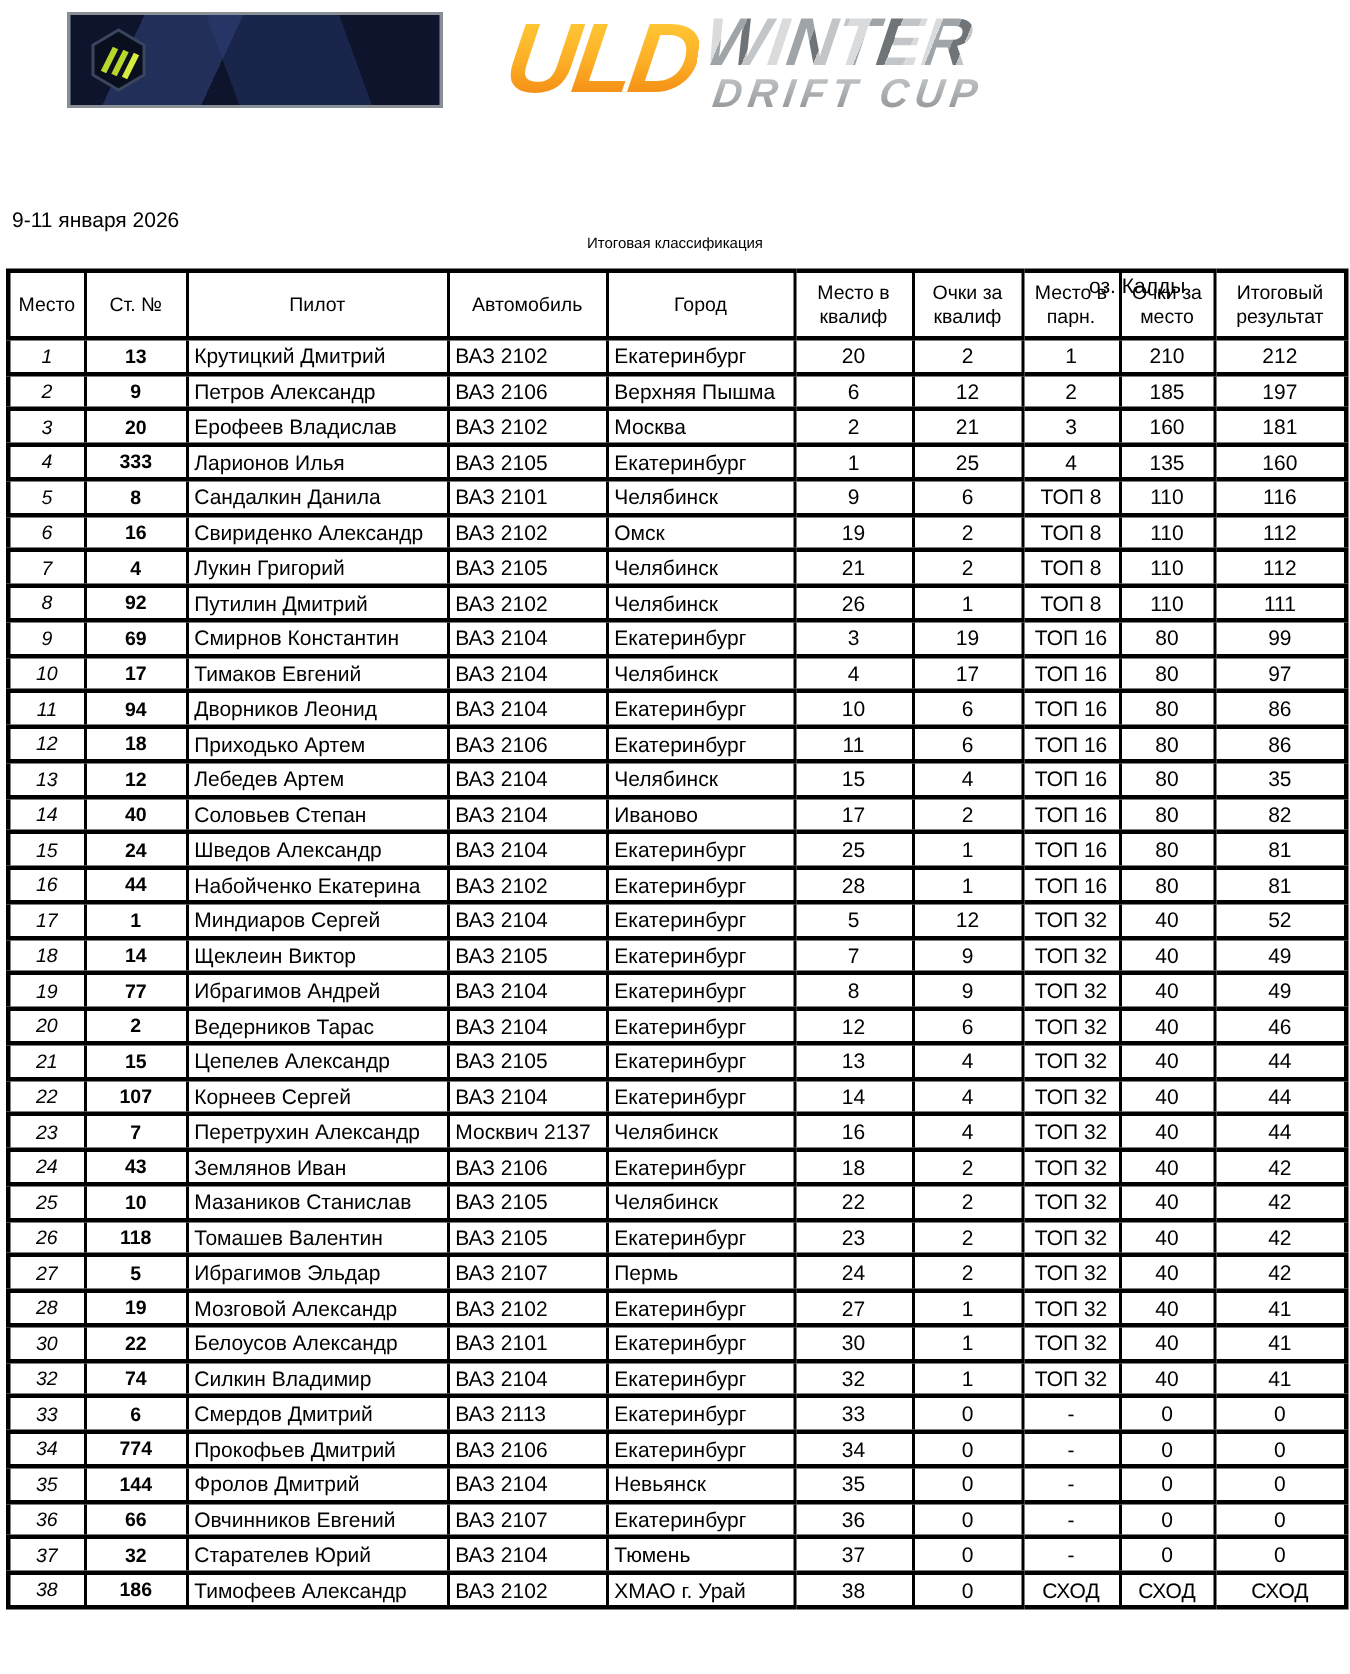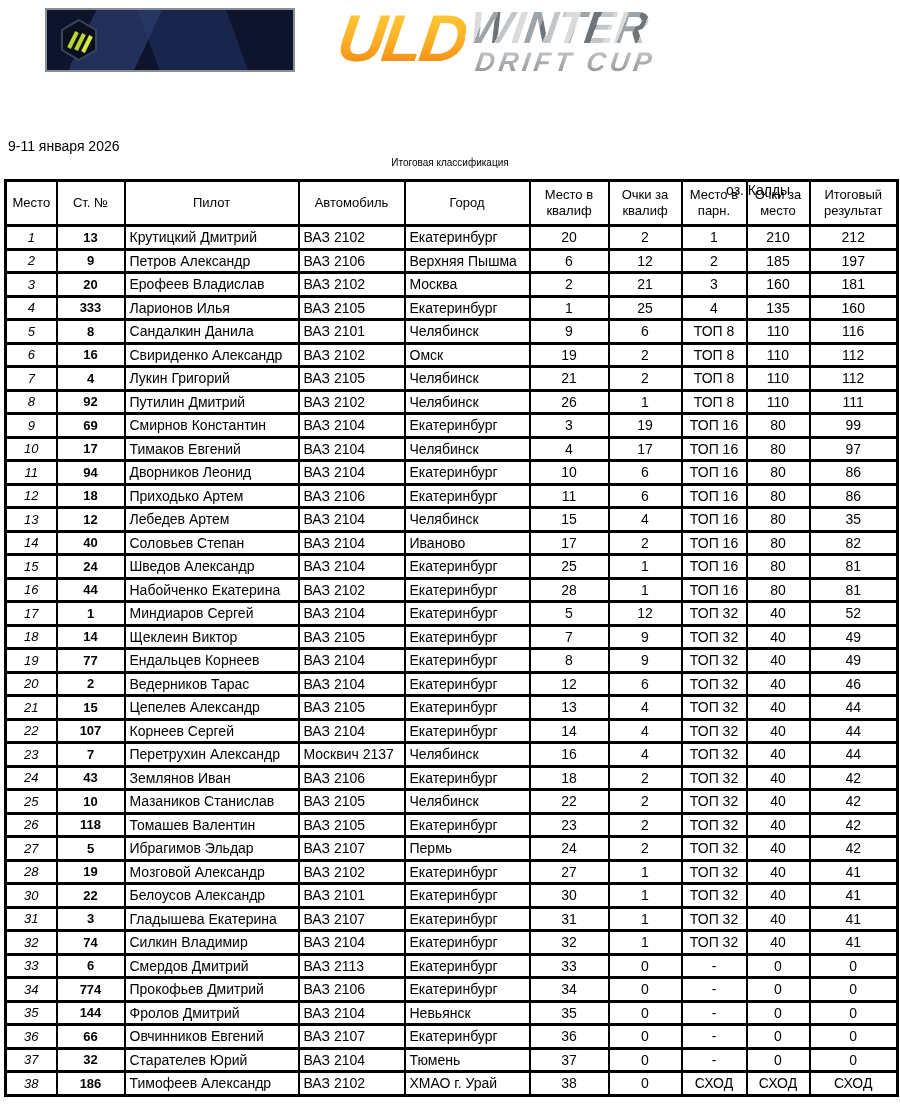--- a/index.html
+++ b/index.html
@@ -351,21 +351,21 @@
           <td class="c4">Екатеринбург</td>
           <td class="c5">7</td>
           <td class="c6">9</td>
           <td class="c7">ТОП 32</td>
           <td class="c8">40</td>
           <td class="c9">49</td>
         </tr>
         <tr>
           <td class="c0">19</td>
           <td class="c1">77</td>
-          <td class="c2">Ендальцев Корнеев</td>
+          <td class="c2">Ибрагимов Андрей</td>
           <td class="c3">ВАЗ 2104</td>
           <td class="c4">Екатеринбург</td>
           <td class="c5">8</td>
           <td class="c6">9</td>
           <td class="c7">ТОП 32</td>
           <td class="c8">40</td>
           <td class="c9">49</td>
         </tr>
         <tr>
           <td class="c0">20</td>
@@ -481,32 +481,20 @@
           <td class="c2">Белоусов Александр</td>
           <td class="c3">ВАЗ 2101</td>
           <td class="c4">Екатеринбург</td>
           <td class="c5">30</td>
           <td class="c6">1</td>
           <td class="c7">ТОП 32</td>
           <td class="c8">40</td>
           <td class="c9">41</td>
         </tr>
         <tr>
-          <td class="c0">31</td>
-          <td class="c1">3</td>
-          <td class="c2">Гладышева Екатерина</td>
-          <td class="c3">ВАЗ 2107</td>
-          <td class="c4">Екатеринбург</td>
-          <td class="c5">31</td>
-          <td class="c6">1</td>
-          <td class="c7">ТОП 32</td>
-          <td class="c8">40</td>
-          <td class="c9">41</td>
-        </tr>
-        <tr>
           <td class="c0">32</td>
           <td class="c1">74</td>
           <td class="c2">Силкин Владимир</td>
           <td class="c3">ВАЗ 2104</td>
           <td class="c4">Екатеринбург</td>
           <td class="c5">32</td>
           <td class="c6">1</td>
           <td class="c7">ТОП 32</td>
           <td class="c8">40</td>
           <td class="c9">41</td>

